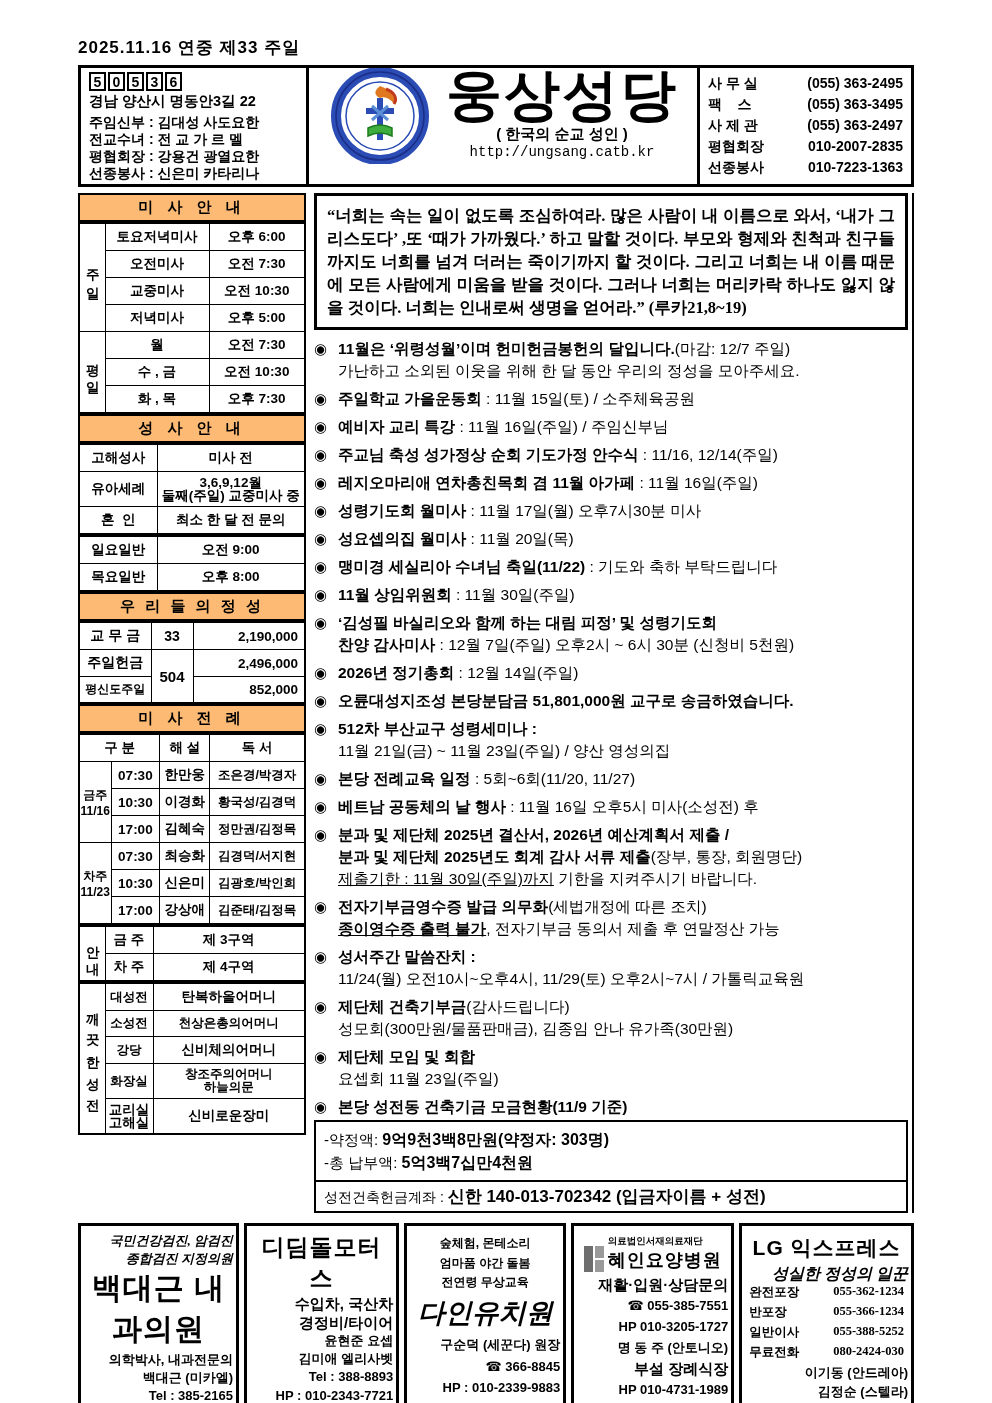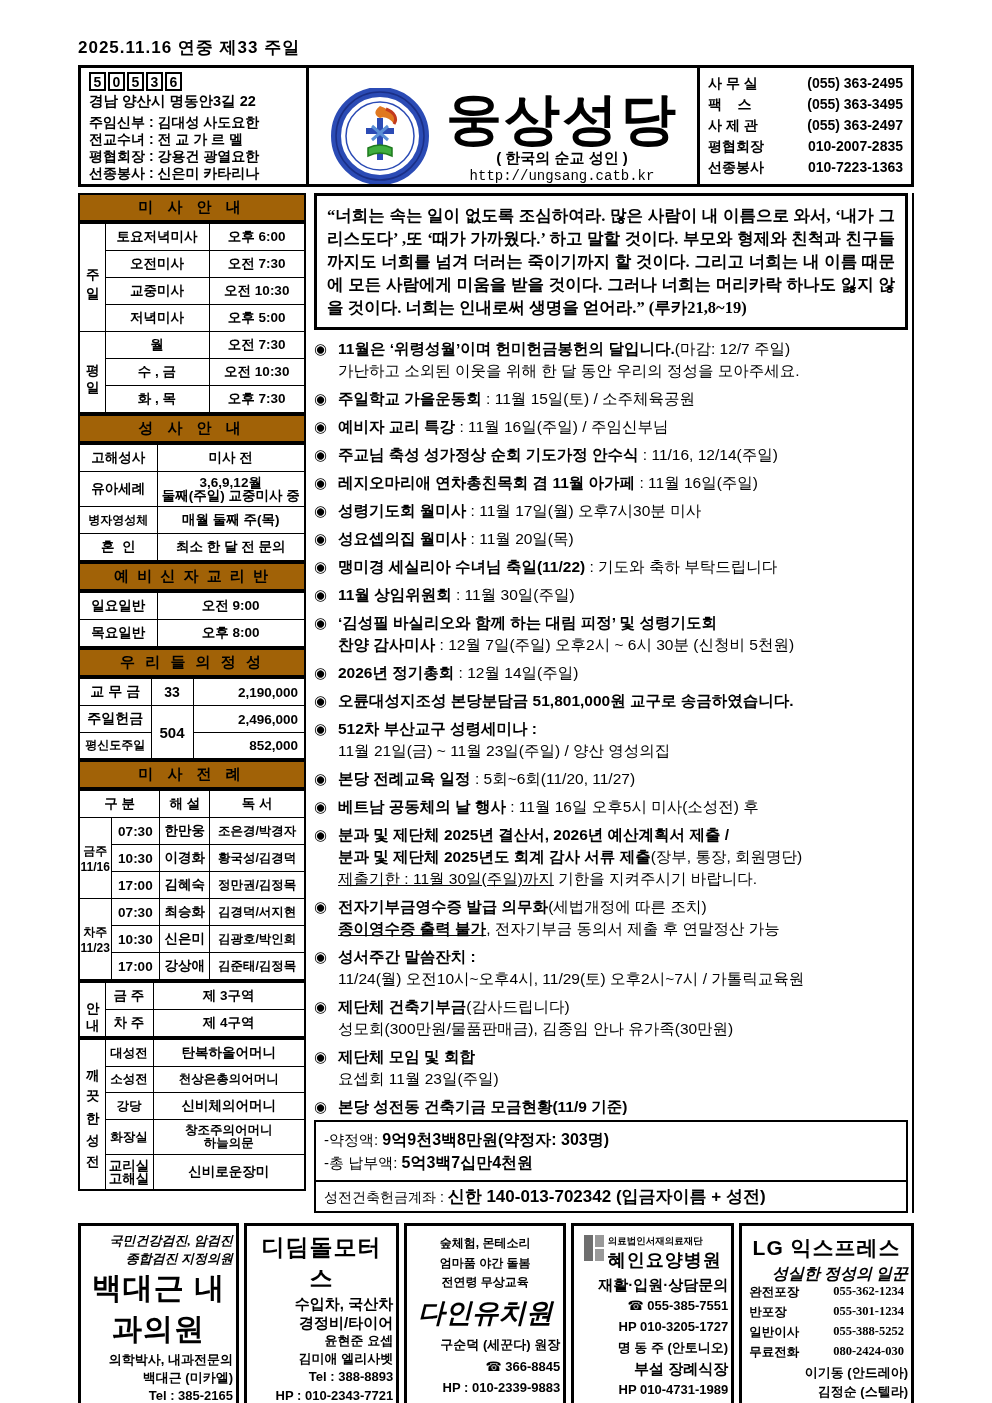--- a/index.html
+++ b/index.html
@@ -10,39 +10,39 @@
   .date-line { font-size:17px; font-weight:bold; letter-spacing:1px; margin-bottom:6px; }
 
   
   .header-box { display:flex; border:3px solid #000; height:122px; }
   .hd-left { width:228px; border-right:3px solid #000; padding:4px 8px 2px 8px; display:flex; flex-direction:column; justify-content:space-between; }
   .code-row { display:flex; gap:2px; margin-bottom:1px; }
   .code-digit { border:2px solid #000; width:17px; height:19px; font-size:14px; font-weight:bold; display:flex; align-items:center; justify-content:center; }
   .hd-address { font-size:14.5px; font-weight:bold; }
   .hd-staff { font-size:14px; font-weight:bold; line-height:17px; }
   .hd-staff .lbl { white-space:pre; }
-  .hd-center { flex:1; display:flex; align-items:flex-end; justify-content:center; gap:14px; }
+  .hd-center { flex:1; display:flex; align-items:flex-start; justify-content:center; gap:14px; }
   .emblem { width:104px; height:96px; flex:0 0 auto; }
   .title-block { text-align:center; }
   .parish-title { font-size:56px; font-weight:bold; letter-spacing:2px; line-height:54px; }
   .parish-sub { font-size:15px; font-weight:bold; margin-top:3px; }
   .parish-url { font-size:14px; font-family:"Liberation Mono","DejaVu Sans Mono",monospace; }
   .hd-right { width:214px; border-left:3px solid #000; padding:16px 8px; display:flex; flex-direction:column; justify-content:center; gap:3px; }
   .contact-row { display:flex; justify-content:space-between; font-size:14px; font-weight:bold; }
   .contact-row .lbl { white-space:pre; }
 
   
   .main { display:flex; margin-top:6px; align-items:flex-start; }
   .left-col { width:228px; flex:0 0 auto; }
   .right-col { flex:1; margin-left:8px; border-right:2px solid #000; padding-right:4px; min-height:932px; }
 
   table { border-collapse:collapse; width:100%; }
   .tbl { border:2px solid #000; margin-bottom:0; }
   .tbl td { border:1px solid #000; font-size:13.5px; font-weight:bold; text-align:center; padding:4px 1px; }
-  .sec-head { background:#a16207; border:2px solid #000; font-size:15px; font-weight:bold; text-align:center; letter-spacing:5px; padding:3px 0; }
+  .sec-head { background:#fdba74; border:2px solid #000; font-size:15px; font-weight:bold; text-align:center; letter-spacing:5px; padding:3px 0; }
   .vert { writing-mode:vertical-rl; text-orientation:upright; letter-spacing:3px; font-weight:bold; margin:auto; }
   .vgroup { width:26px; }
   .small2 { font-size:11.5px; line-height:13px; }
   .num-cell { text-align:right !important; padding-right:6px !important; font-size:14px; }
   .sub-lbl { font-size:12px; }
 
   
   .quote-box { border:3px solid #000; padding:8px 10px; font-family:"Liberation Serif","DejaVu Serif",serif; font-weight:bold; font-size:16.5px; line-height:23px; text-align:justify; margin-bottom:8px; }
   .ann-list { list-style:none; margin:0; padding:0; }
   .ann-list li { display:flex; margin-bottom:6px; font-size:15.5px; line-height:22px; }
@@ -64,21 +64,21 @@
   .ad { border:3px solid #000; padding:5px 3px; text-align:center; display:flex; flex-direction:column; justify-content:space-evenly; }
   .ad-clinic { width:163px; }
   .ad-motors { width:157px; }
   .ad-kind { width:164px; }
   .ad-hosp { width:165px; }
   .ad-exp { width:177px; }
   .brush { font-family:"Liberation Serif","DejaVu Serif",serif; font-weight:bold; font-style:italic; }
   .ad-big { font-size:23px; font-weight:bold; letter-spacing:1px; }
   .ad-line { font-size:13px; font-weight:bold; line-height:17px;text-align:right; }
   .ad-line-sm { font-size:12px; font-weight:bold; line-height:15px; }
-  .hosp-head { display:flex; align-items:flex-start; justify-content:center; gap:4px; }
+  .hosp-head { display:flex; align-items:flex-end; justify-content:center; gap:4px; }
   .hblocks { display:grid; grid-template-columns:9px 9px; grid-auto-rows:12px; gap:2px; }
   .hb1 { background:#6e6e6e; grid-row:span 2; }
   .hb2 { background:#9a9a9a; }
   .hosp-titles { text-align:left; }
   .hosp-found { font-size:9.5px; font-weight:bold; }
   .hosp-name { font-size:18px; font-weight:bold; letter-spacing:1px; }
   .exp-row { display:flex; justify-content:space-between; padding:0 4px; font-size:12.5px; font-weight:bold; font-family:"Liberation Serif","DejaVu Serif",serif; }
   .kind-name { font-size:27px; font-weight:bold; font-style:italic; font-family:"Liberation Serif","DejaVu Serif",serif; }
 </style>
 </head>
@@ -199,31 +199,26 @@
               <td>미사 전</td>
             </tr>
         <tr>
               <td>유아세례</td>
           <td class="small2">
                 <div>3,6,9,12월</div>
                 <div>둘째(주일) 교중미사 중</div>
               </td>
             </tr>
         <tr>
-              <td style="font-size:12px">병자영성체</td>
-              <td>매월 둘째 주(목)</td>
-            </tr>
-        <tr>
               <td style="white-space:pre">혼  인</td>
               <td>최소 한 달 전 문의</td>
             </tr>
       </tbody>
         </table>
 
-      <div class="sec-head" style="letter-spacing:2px">예 비 신 자  교 리 반</div>
       <table class="tbl">
         <tbody>
             <tr>
               <td style="width:78px">일요일반</td>
               <td>오전 9:00</td>
             </tr>
         <tr>
               <td>목요일반</td>
               <td>오후 8:00</td>
             </tr>
@@ -549,21 +544,21 @@
 
     <div class="ad ad-exp">
       <div class="ad-big" style="font-size:21px">LG  익스프레스</div>
       <div class="ad-line brush" style="font-size:16px">성실한 정성의 일꾼</div>
       <div class="exp-row">
           <span>완전포장</span>
           <span>055-362-1234</span>
         </div>
       <div class="exp-row">
           <span>반포장</span>
-          <span>055-301-1234</span>
+          <span>055-366-1234</span>
         </div>
       <div class="exp-row">
           <span>일반이사</span>
           <span>055-388-5252</span>
         </div>
       <div class="exp-row">
           <span>무료전화</span>
           <span>080-2424-030</span>
         </div>
       <div class="ad-line">이기동 (안드레아)</div>

